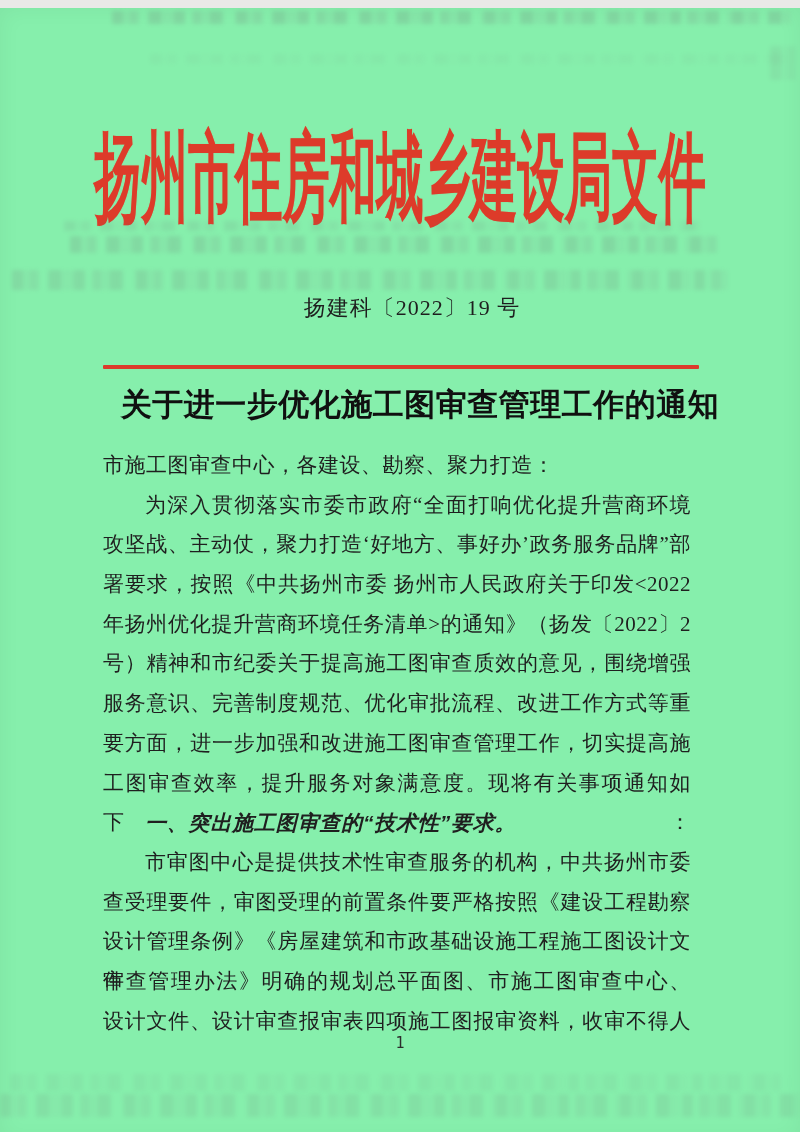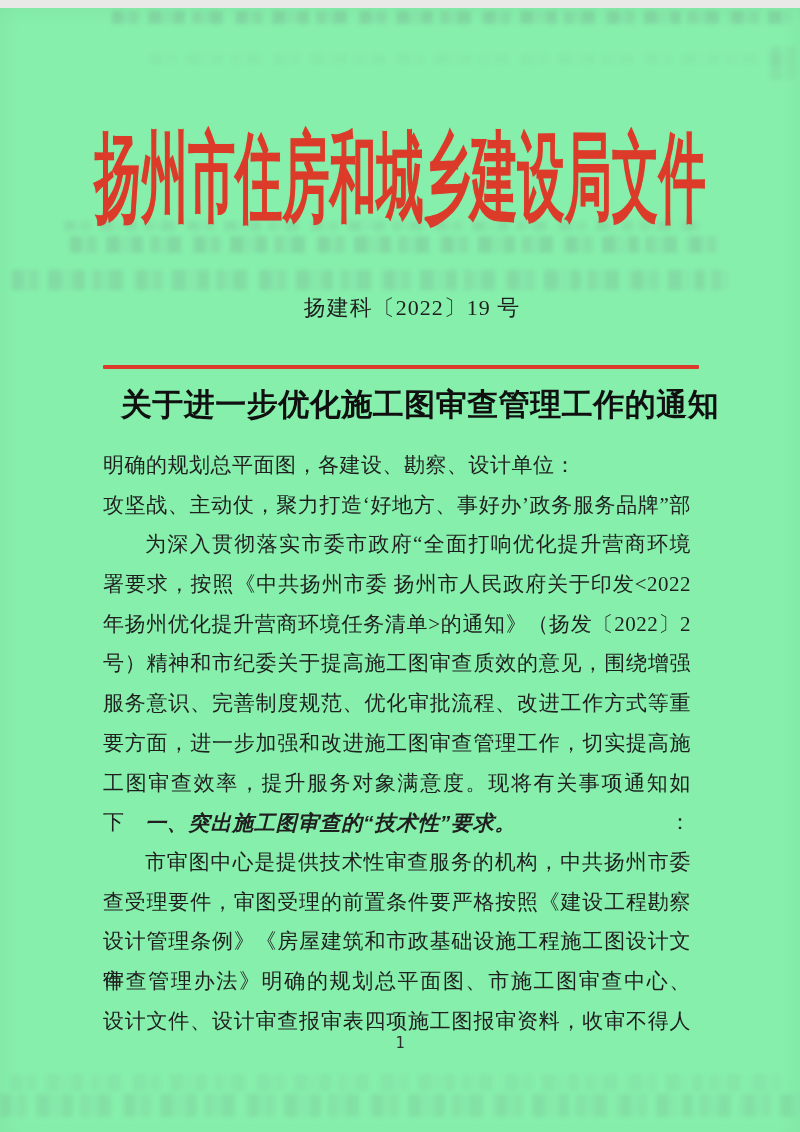--- a/index.html
+++ b/index.html
@@ -116,23 +116,23 @@
   <div class="bleed bleed-e"></div>
 
   <div class="doc-number">扬建科〔2022〕19 号</div>
 
   <div class="red-rule"></div>
 
   <h1 class="doc-title">关于进一步优化施工图审查管理工作的通知</h1>
 
   <div class="body-block">
 
-  <div class="body-line">明确的规划总平面图，各建设、勘察、设计单位：</div>
+  <div class="body-line">市施工图审查中心，各建设、勘察、聚力打造：</div>
+      <div class="body-line indent fill">为深入贯彻落实市委市政府“全面打响优化提升营商环境</div>
       <div class="body-line fill">攻坚战、主动仗，聚力打造‘好地方、事好办’政务服务品牌”部</div>
-      <div class="body-line indent fill">为深入贯彻落实市委市政府“全面打响优化提升营商环境</div>
       <div class="body-line fill">署要求，按照《中共扬州市委 扬州市人民政府关于印发&lt;2022</div>
       <div class="body-line fill">年扬州优化提升营商环境任务清单&gt;的通知》（扬发〔2022〕2</div>
       <div class="body-line fill">号）精神和市纪委关于提高施工图审查质效的意见，围绕增强</div>
       <div class="body-line fill">服务意识、完善制度规范、优化审批流程、改进工作方式等重</div>
       <div class="body-line fill">要方面，进一步加强和改进施工图审查管理工作，切实提高施</div>
       <div class="body-line fill">工图审查效率，提升服务对象满意度。现将有关事项通知如下：</div>
       <div class="body-line indent bold">一、突出施工图审查的“技术性”要求。</div>
       <div class="body-line indent fill">市审图中心是提供技术性审查服务的机构，中共扬州市委</div>
       <div class="body-line fill">查受理要件，审图受理的前置条件要严格按照《建设工程勘察</div>
       <div class="body-line fill">设计管理条例》《房屋建筑和市政基础设施工程施工图设计文件</div>

